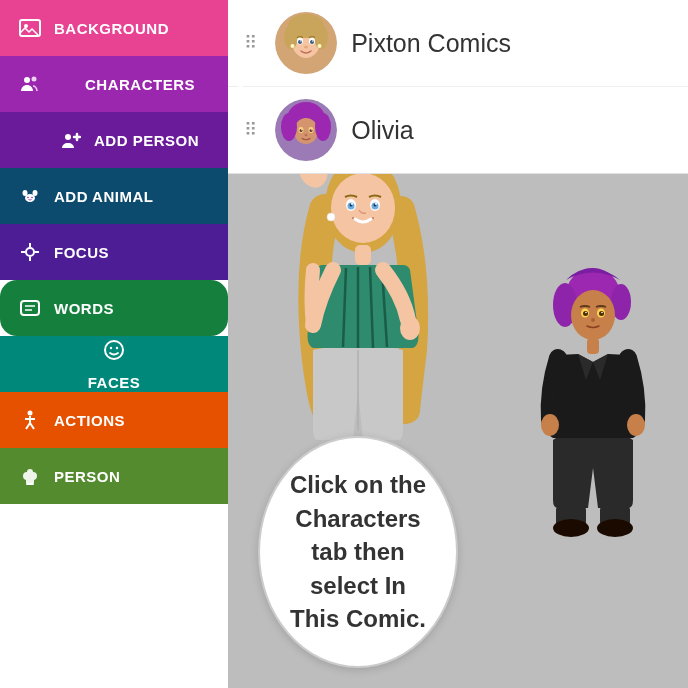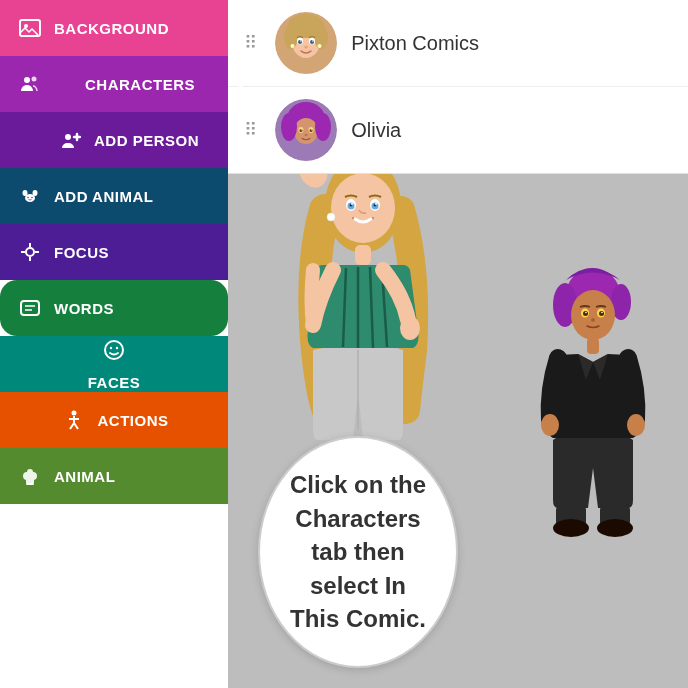--- a/index.html
+++ b/index.html
@@ -62,21 +62,21 @@
     .item-add-person { background-color: #6a1b9a; padding-left: 56px; }
     
     .item-add-animal { background-color: #0c4a6e; }
     
     .item-focus { background-color: #4c1d95; }
     
     .item-words { background-color: #15803d; border-radius: 17px; }
     
     .item-faces { background-color: #00897b; flex-direction: column; }
     
-    .item-actions { background-color: #e65100; justify-content: center; }
+    .item-actions { background-color: #e65100; }
     
     .item-extras { background-color: #558b2f; }
 
     .chevron {
       margin-left: auto;
       font-size: 18px;
     }
 
     
     .main-content {
@@ -117,21 +117,21 @@
       border-radius: 50%;
       overflow: hidden;
       flex-shrink: 0;
       background: #e0e0e0;
       display: flex;
       align-items: center;
       justify-content: center;
     }
 
     .char-name {
-      font-size: 20px;
+      font-size: 25px;
       color: #333;
       font-weight: 400;
     }
 
     .drag-handle {
       color: #999;
       font-size: 18px;
       margin-right: 4px;
     }
 
@@ -288,21 +288,21 @@
       <span>ACTIONS</span>
     </div>
 
     <div class="sidebar-item item-extras">
       <div class="icon-wrap">
         <svg width="22" height="22" viewBox="0 0 22 22" fill="white">
           <path d="M4 11 Q4 7 8 7 Q8 4 11 4 Q14 4 14 7 Q18 7 18 11 Q18 14 15 15 L15 18 L7 18 L7 15 Q4 14 4 11Z" fill="white" opacity="0.9"></path>
           <rect x="7" y="18" width="8" height="2" rx="1" fill="white"></rect>
         </svg>
       </div>
-      <span>ANIMAL</span>
+      <span>PERSON</span>
     </div>
 
   </div>
 
   <div class="main-content">
 
     <div class="character-panel">
 
       <div class="character-row">
         <span class="drag-handle">⠿</span>

